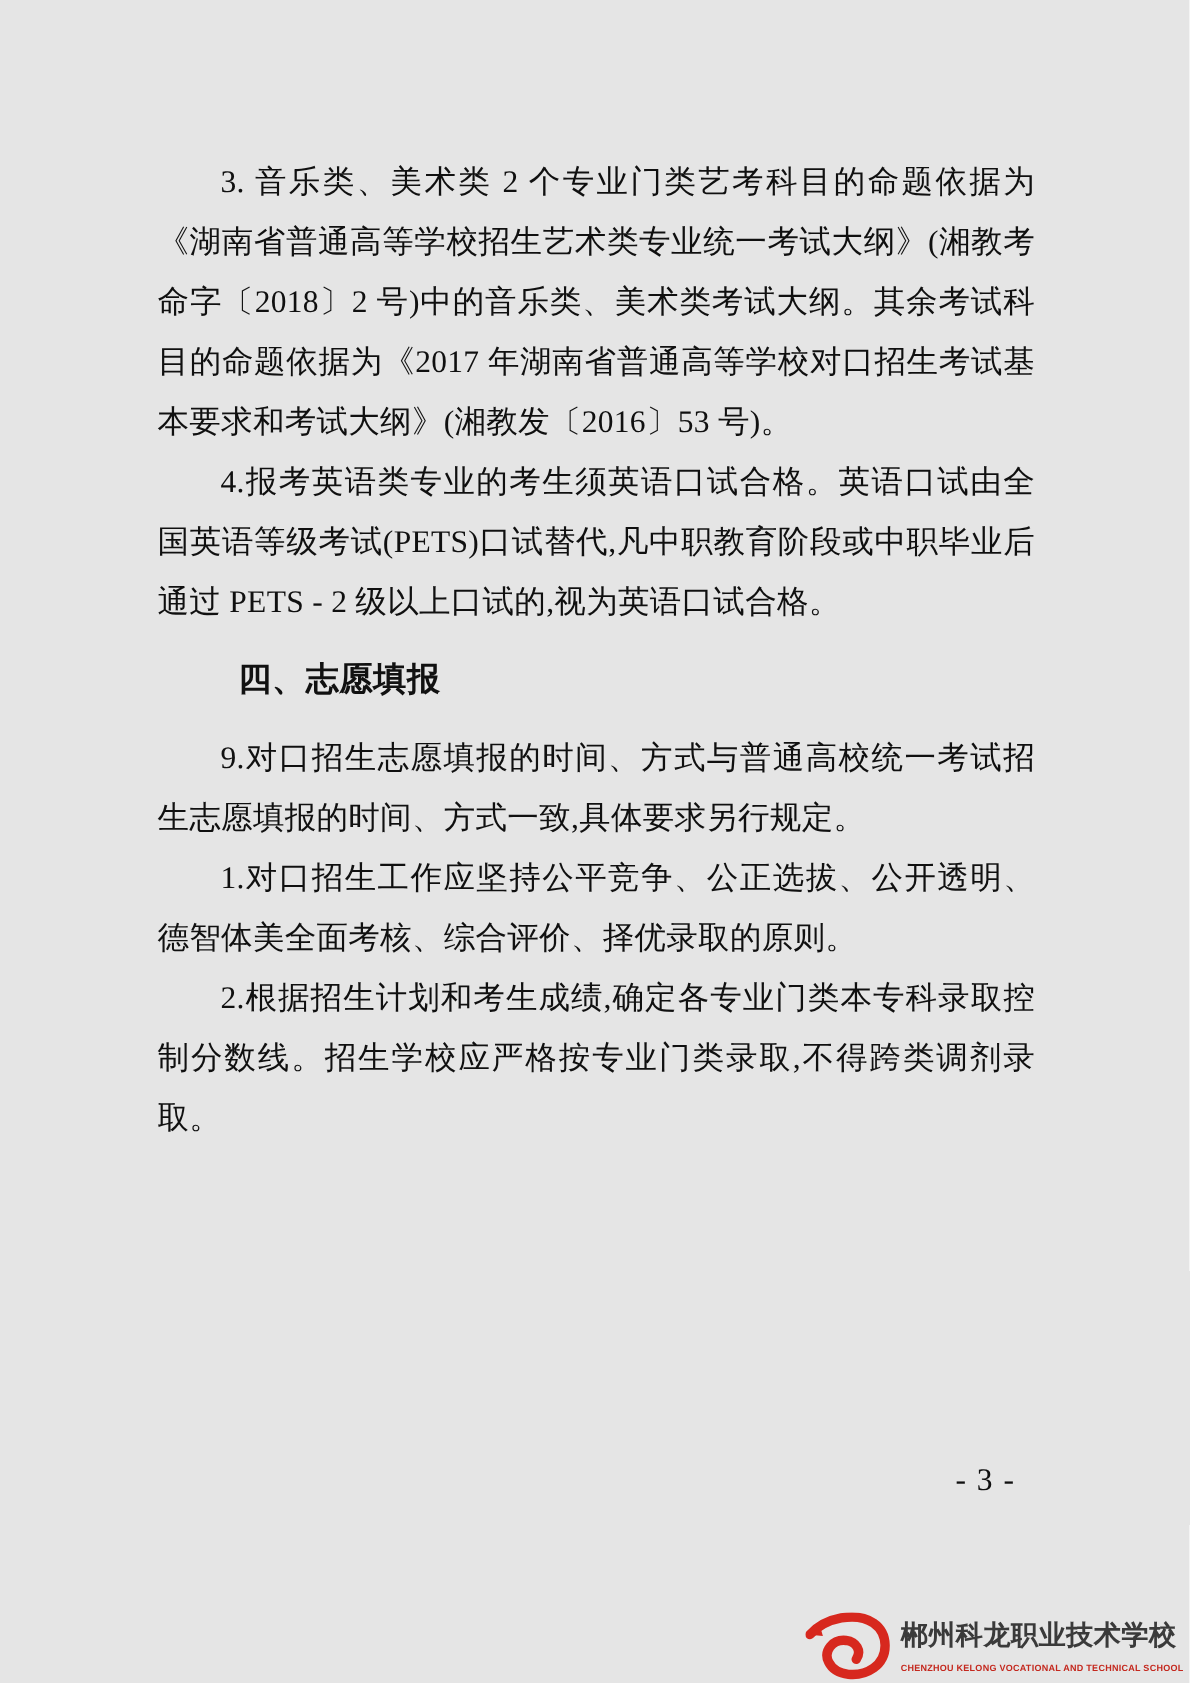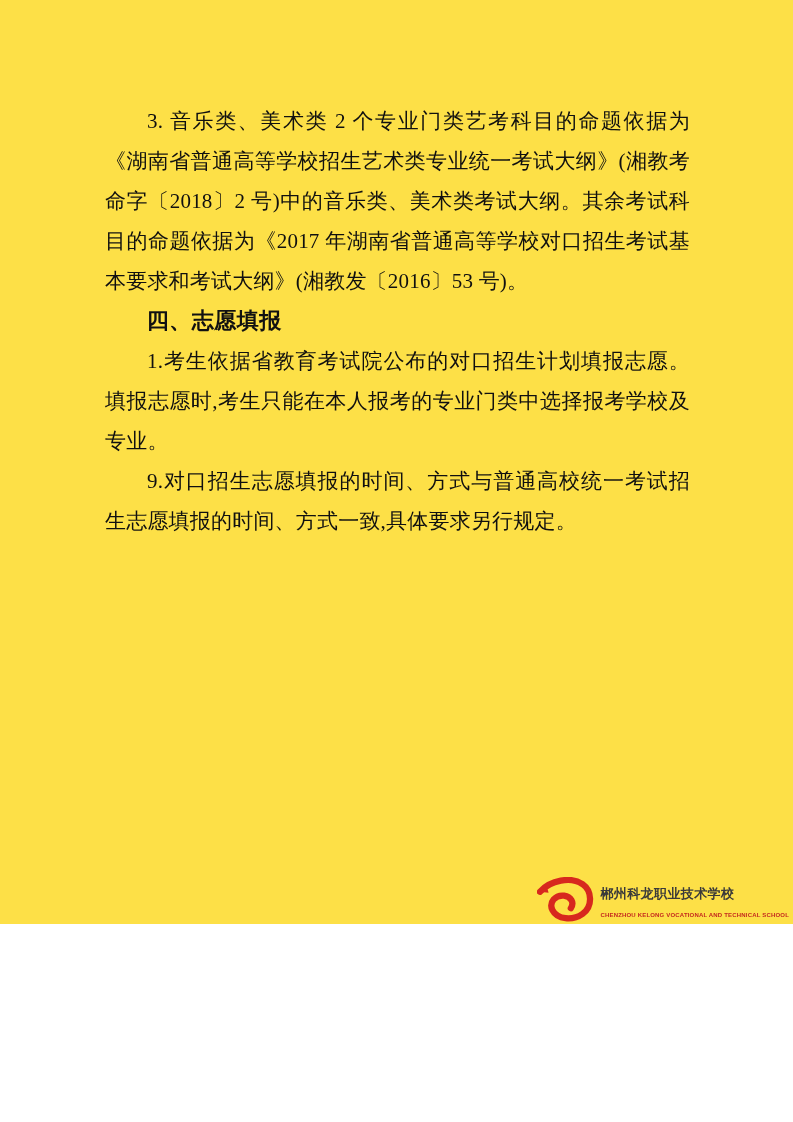--- a/index.html
+++ b/index.html
@@ -3,43 +3,43 @@
 <meta charset="utf-8">
 <style>
   html, body {
     margin: 0;
     padding: 0;
     background: #ffffff;
   }
   .page {
     position: relative;
     width: 793px;
-    height: 924px;
-    background: #fde047;
+    height: 1122px;
+    background: #e5e5e5;
     overflow: hidden;
     font-family: "Liberation Serif", "DejaVu Serif", serif;
     color: #101010;
   }
   .content {
     position: absolute;
     left: 105px;
     top: 101px;
     width: 585px;
   }
   .para {
     margin: 0;
     font-size: 21px;
     line-height: 40px;
     text-align: justify;
     text-indent: 2em;
     letter-spacing: 0.2px;
     word-break: break-all;
   }
   .heading {
-    margin: 0;
+    margin: 12px;
     font-family: "Liberation Sans", "DejaVu Sans", sans-serif;
     font-weight: 700;
     font-size: 22px;
     line-height: 40px;
     text-indent: 1.9em;
     letter-spacing: 0.5px;
     color: #111111;
   }
   .page-number {
     position: absolute;
@@ -62,21 +62,21 @@
     height: 45px;
     flex: 0 0 auto;
   }
   .logo-text {
     margin-left: 5px;
     padding-bottom: 1px;
   }
   .logo-zh {
     font-family: "Liberation Sans", "DejaVu Sans", sans-serif;
     font-weight: 700;
-    font-size: 13px;
+    font-size: 18px;
     line-height: 19px;
     letter-spacing: 0.4px;
     color: #3a3a3a;
     white-space: nowrap;
   }
   .logo-en {
     font-family: "Liberation Sans", "DejaVu Sans", sans-serif;
     font-weight: 700;
     font-size: 6px;
     line-height: 8px;
@@ -85,23 +85,25 @@
     white-space: nowrap;
   }
 </style>
 </head>
 <body>
 
 <div class="page">
 
   <div class="content">
     <p class="para">3. 音乐类、美术类 2 个专业门类艺考科目的命题依据为《湖南省普通高等学校招生艺术类专业统一考试大纲》(湘教考命字〔2018〕2 号)中的音乐类、美术类考试大纲。其余考试科目的命题依据为《2017 年湖南省普通高等学校对口招生考试基本要求和考试大纲》(湘教发〔2016〕53 号)。</p>
+    <p class="para">4.报考英语类专业的考生须英语口试合格。英语口试由全国英语等级考试(PETS)口试替代,凡中职教育阶段或中职毕业后通过 PETS - 2 级以上口试的,视为英语口试合格。</p>
     <p class="heading">四、志愿填报</p>
-    <p class="para">1.考生依据省教育考试院公布的对口招生计划填报志愿。填报志愿时,考生只能在本人报考的专业门类中选择报考学校及专业。</p>
     <p class="para">9.对口招生志愿填报的时间、方式与普通高校统一考试招生志愿填报的时间、方式一致,具体要求另行规定。</p>
+    <p class="para">1.对口招生工作应坚持公平竞争、公正选拔、公开透明、德智体美全面考核、综合评价、择优录取的原则。</p>
+    <p class="para">2.根据招生计划和考生成绩,确定各专业门类本专科录取控制分数线。招生学校应严格按专业门类录取,不得跨类调剂录取。</p>
   </div>
 
   <div class="page-number">- 3 -</div>
 
   <div class="footer-logo">
     <span class="logo-icon">
       <svg viewBox="0 0 60 46" width="58" height="45" xmlns="http://www.w3.org/2000/svg">
         <path d="M 3 15 C 14 3, 35 -1, 47 7 C 57 14, 58 30, 47 38 C 37 45, 21 44, 16 34 C 12 26, 19 18, 28 19 C 35 20, 39 26, 35 32" fill="none" stroke="#d7281e" stroke-width="6.5" stroke-linecap="round"></path>
         <path d="M 3 15 L 10 9 L 12 16 Z" fill="#d7281e"></path>
       </svg>

